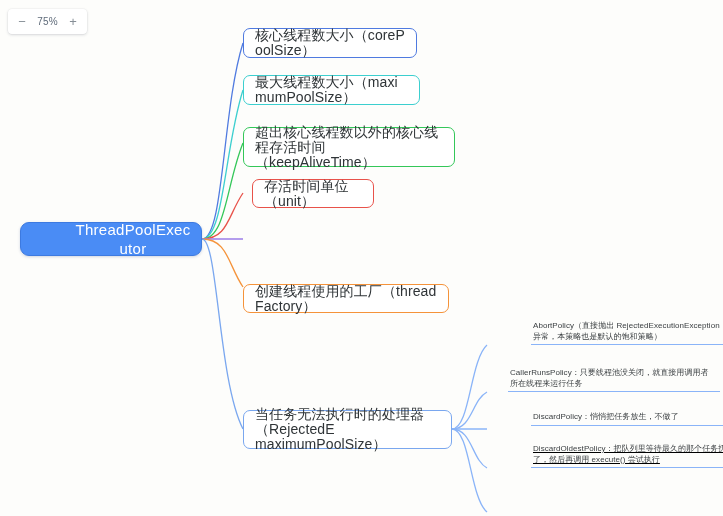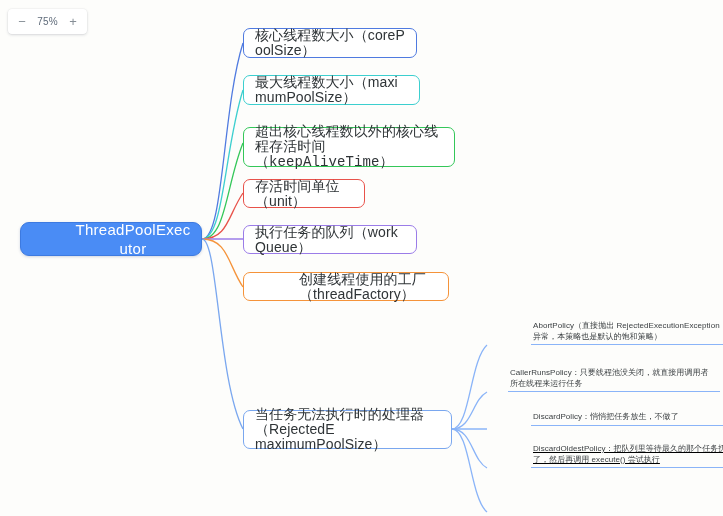--- a/index.html
+++ b/index.html
@@ -162,34 +162,31 @@
   </div>
 
   <div class="node" style="left:243px; top:28px; width:174px; height:30px; border:1.4px solid #4f7ae0;">
     <span class="label">核心线程数大小（corePoolSize）</span>
   </div>
 
   <div class="node" style="left:243px; top:75px; width:177px; height:30px; border:1.4px solid #3ccfcf;">
     <span class="label">最大线程数大小（maximumPoolSize）</span>
   </div>
 
-  <div class="node" style="left:243px; top:127px; width:212px; height:40px; border:1.4px solid #34c759;font-family:Liberation Mono, monospace;">
+  <div class="node" style="left:243px; top:127px; width:212px; height:40px; border:1.4px solid #34c759;">
     <span class="label">超出核心线程数以外的核心线程存活时间
 （keepAliveTime）</span>
   </div>
 
-  <div class="node" style="left:243px; top:179px; width:122px; height:29px; border:1.4px solid #e8524a;">
+  <div class="node" style="left:252px; top:179px; width:122px; height:29px; border:1.4px solid #e8524a;">
     <span class="label">存活时间单位（unit）</span>
   </div>
 
-  <div class="node" style="left:243px; top:225px; width:174px; height:29px; border:1.4px solid #9b7ce8;">
-    <span class="label">执行任务的队列（workQueue）</span>
-  </div>
-
-  <div class="node" style="left:243px; top:272px; width:206px; height:29px; border:1.4px solid #f5933a;padding-left:44px;">
+
+  <div class="node" style="left:243px; top:284px; width:206px; height:29px; border:1.4px solid #f5933a;">
     <span class="label">创建线程使用的工厂（threadFactory）</span>
   </div>
 
   <div class="node" style="left:243px; top:410px; width:209px; height:39px; border:1.4px solid #7aa7ef;">
     <span class="label">当任务无法执行时的处理器（RejectedE
 maximumPoolSize）</span>
   </div>
 
   <div class="subitem" style="left:487px; top:321px; width:212px;">
     <span class="label">AbortPolicy（直接抛出 RejectedExecutionException

